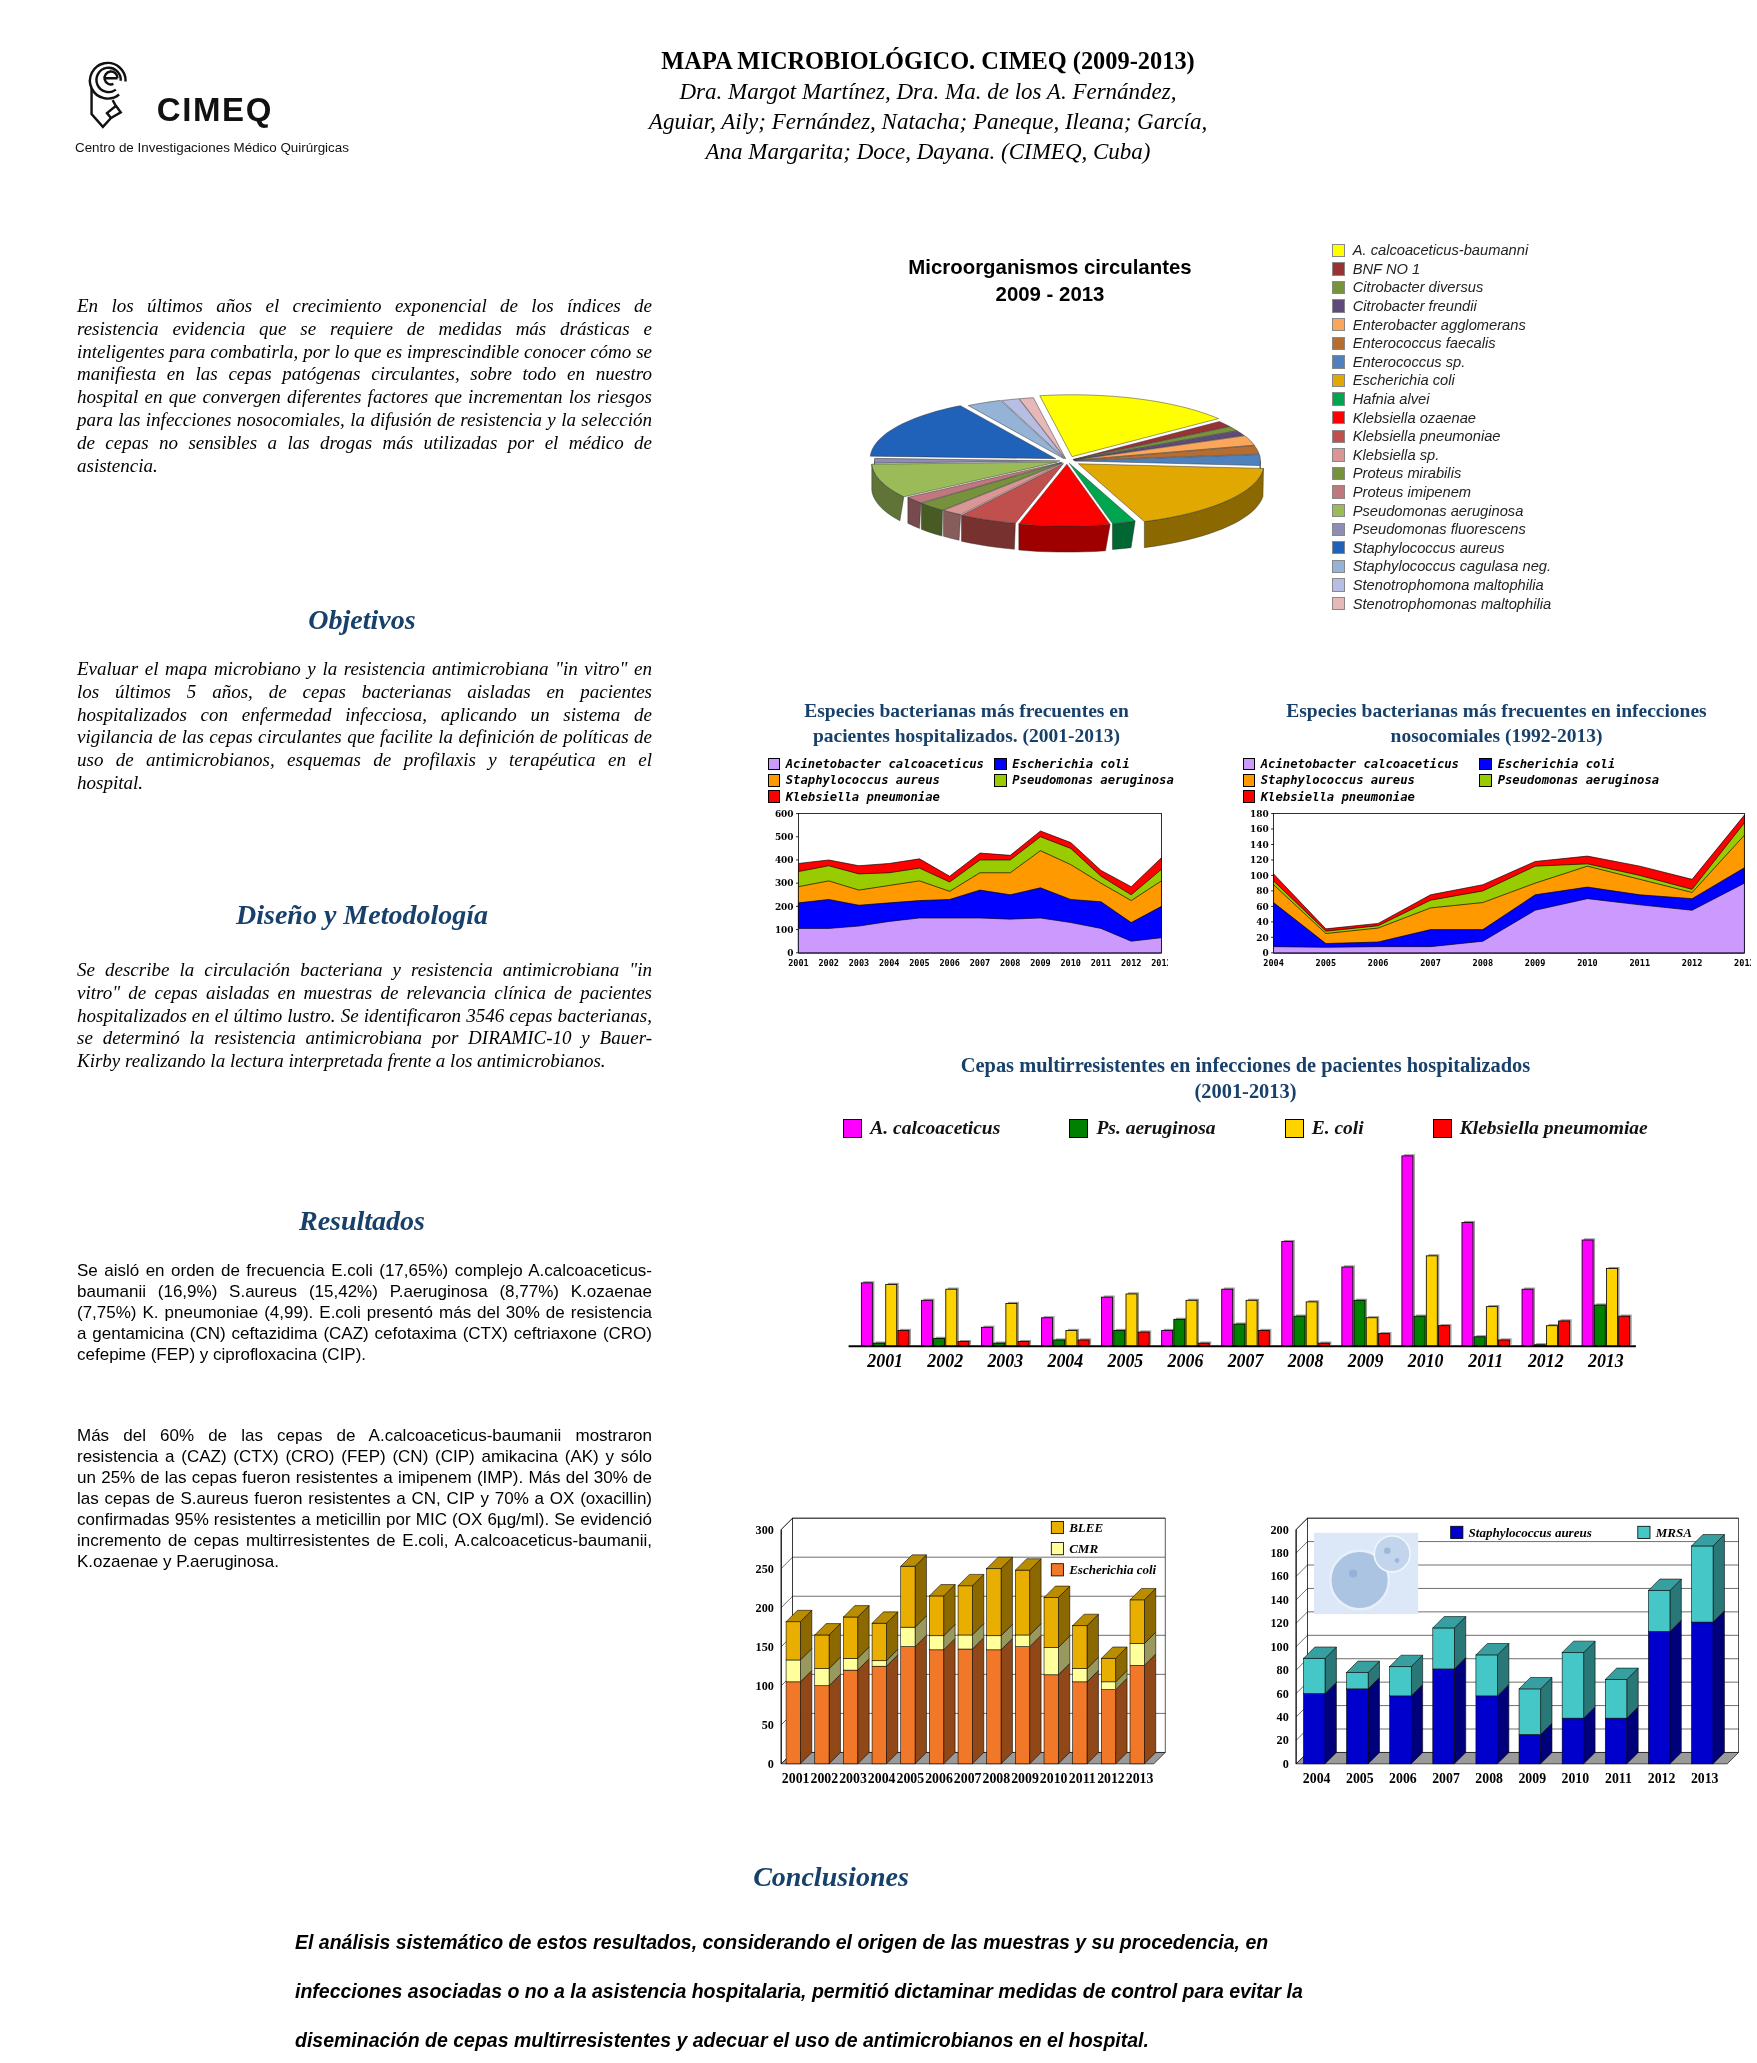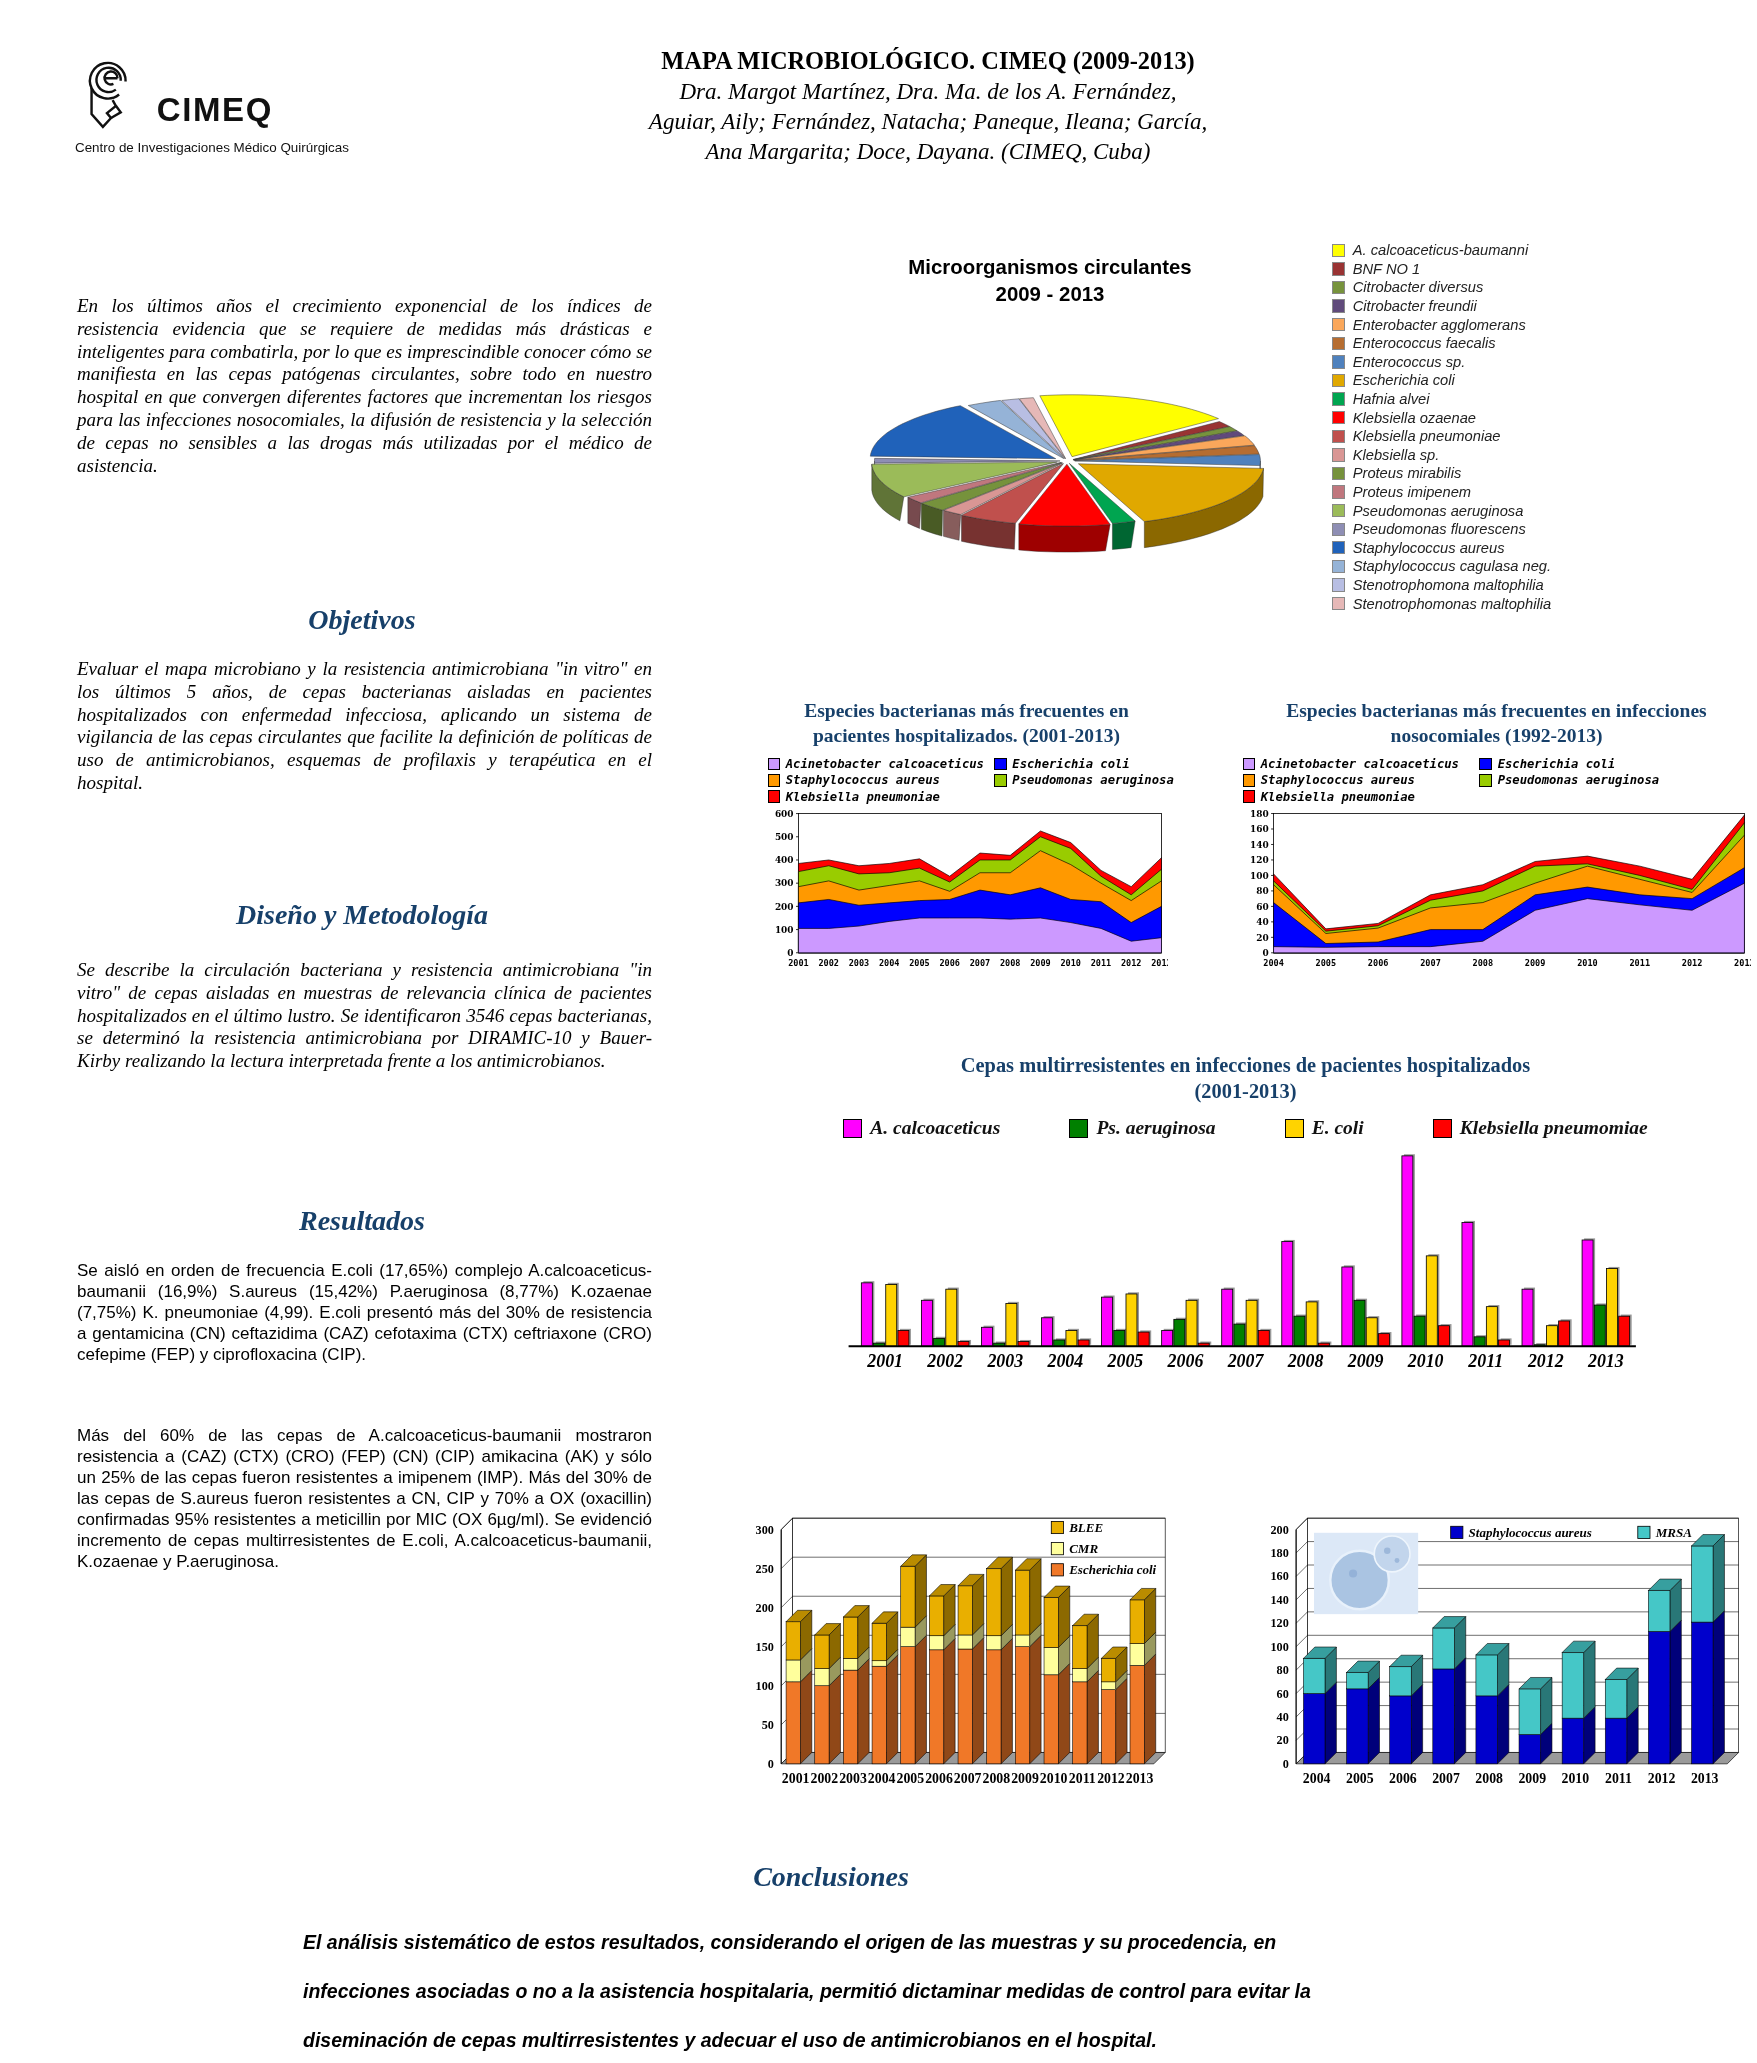--- a/index.html
+++ b/index.html
@@ -706,16 +706,16 @@
         <rect x="92" y="44" width="128" height="100" fill="#dce8f7"></rect>
         <circle cx="148" cy="102" r="36" fill="#aac4e2" stroke="#e8f1fb" stroke-width="3"></circle>
         <circle cx="188" cy="70" r="22" fill="#c2d5ec" stroke="#eef5fc" stroke-width="2"></circle>
         <circle cx="182" cy="66" r="4" fill="#9db8da"></circle>
         <circle cx="194" cy="78" r="3" fill="#9db8da"></circle>
         <circle cx="140" cy="94" r="5" fill="#94b2d8"></circle>
       </g>
     </svg>
 
   <div class="abs heading" style="left:326px;top:1861px;width:1010px;">Conclusiones</div>
-  <div class="abs" id="concl-p" style="left:303px;top:1918px;width:1083px;">El análisis sistemático de estos resultados, considerando el origen de las muestras y su procedencia, en infecciones asociadas o no a la asistencia hospitalaria, permitió dictaminar medidas de control para evitar la diseminación de cepas multirresistentes y adecuar  el uso de antimicrobianos en el hospital.</div>
+  <div class="abs" id="concl-p" style="left:295px;top:1918px;width:1083px;">El análisis sistemático de estos resultados, considerando el origen de las muestras y su procedencia, en infecciones asociadas o no a la asistencia hospitalaria, permitió dictaminar medidas de control para evitar la diseminación de cepas multirresistentes y adecuar  el uso de antimicrobianos en el hospital.</div>
 
 </div>
 
 
 </body></html>

